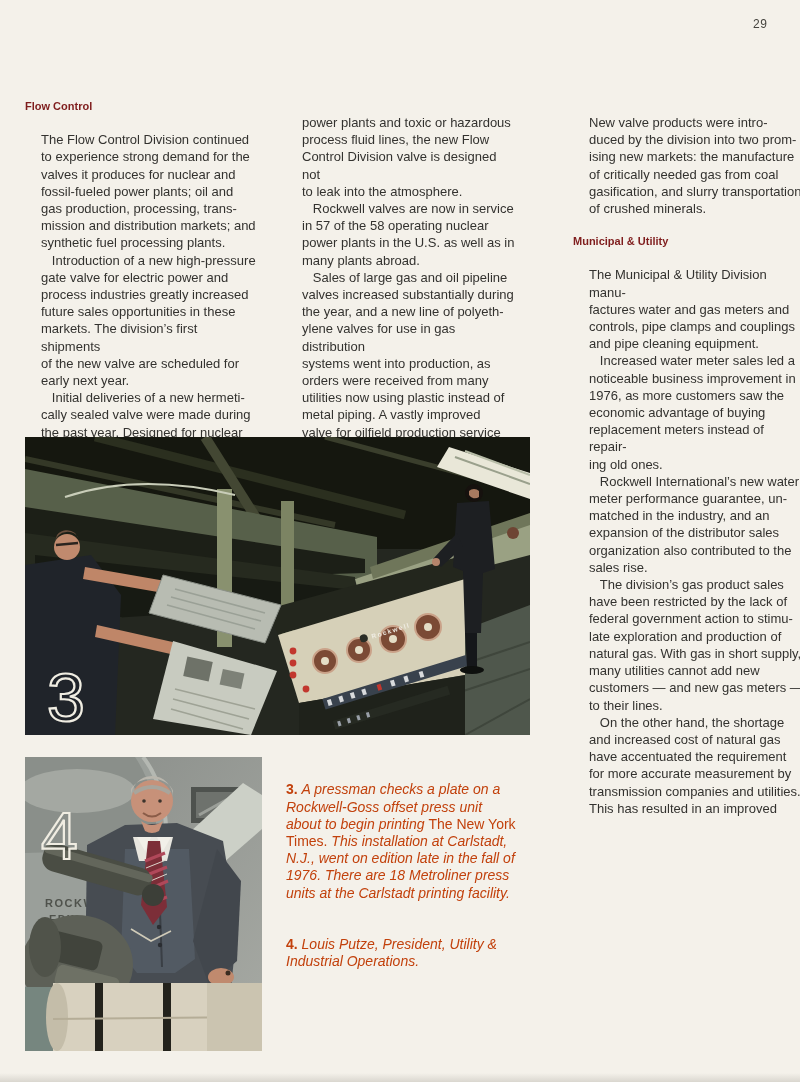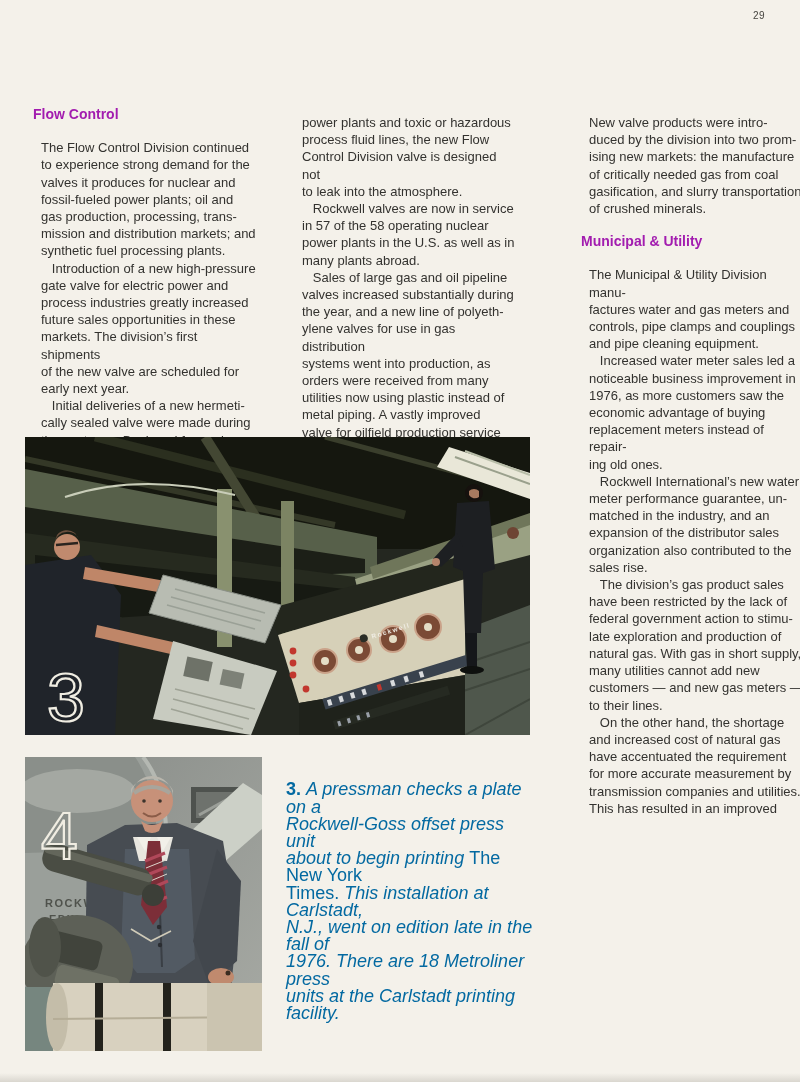--- a/index.html
+++ b/index.html
@@ -5,40 +5,40 @@
   html,body{margin:0;padding:0;}
   body{
     width:800px;height:1082px;
     background:#f4f1ea;
     font-family:"Liberation Sans", sans-serif;
     color:#33322f;
     position:relative;
     overflow:hidden;
   }
   .page-number{
-    position:absolute;top:10px;left:753px;
-    font-size:10px;letter-spacing:.5px;color:#45443f;
+    position:absolute;top:17px;left:753px;
+    font-size:12px;letter-spacing:.5px;color:#45443f;
   }
   .col{
     position:absolute;top:98px;width:248px;
     font-size:13px;line-height:17.2px;
   }
   .col-1{left:25px}.col-2{left:286px}.col-3{left:573px}
   .col h3{
-    margin:8px;font-size:14px;line-height:17.2px;
-    font-weight:bold;color:#a21caf;
+    margin:0;font-size:11px;line-height:17.2px;
+    font-weight:bold;color:#7f1d1d;
   }
   .col p{margin:16px;white-space:pre-wrap;}
   .photo{position:absolute;display:block;}
   .photo-press{left:25px;top:437px;width:505px;height:298px;}
   .photo-putze{left:25px;top:757px;width:237px;height:294px;}
   .caption{
     position:absolute;left:286px;top:747px;width:252px;
-    font-size:18px;line-height:17.2px;
-    font-style:italic;color:#0369a1;
+    font-size:14px;line-height:17.2px;
+    font-style:italic;color:#c2410c;
     white-space:pre-wrap;
   }
   .caption p{margin:0;}
   .caption .marker{font-style:normal;font-weight:bold;}
   .caption .roman{font-style:normal;}
   .bottom-shade{
     position:absolute;left:0;bottom:0;width:800px;height:9px;
     background:linear-gradient(to bottom, rgba(80,76,66,0) 0%, rgba(80,76,66,0.16) 100%);
   }
   svg text.stencil{font-family:"Liberation Sans",sans-serif;font-weight:bold;letter-spacing:1.5px;}
@@ -246,20 +246,22 @@
 
 <div class="caption">
   <p><span class="marker">3. </span><span>A pressman checks a plate on a
 Rockwell-Goss offset press unit
 about to begin printing </span><span class="roman">The New York
 Times.</span><span> This installation at Carlstadt,
 N.J., went on edition late in the fall of
 1976. There are 18 Metroliner press
 units at the Carlstadt printing facility.
 </span></p>
+  <p><span class="marker">4. </span><span>Louis Putze, President, Utility &amp;
+Industrial Operations.</span></p>
 </div>
 
 <svg class="photo photo-putze" viewBox="0 0 237 294" preserveAspectRatio="none">
   <g>
     <defs>
       <linearGradient id="wallgrad" x1="0" y1="0" x2="1" y2="1">
         <stop offset="0" stop-color="#878b87"></stop>
           <stop offset="1" stop-color="#a7aaa4"></stop>
       </linearGradient>
     </defs>

